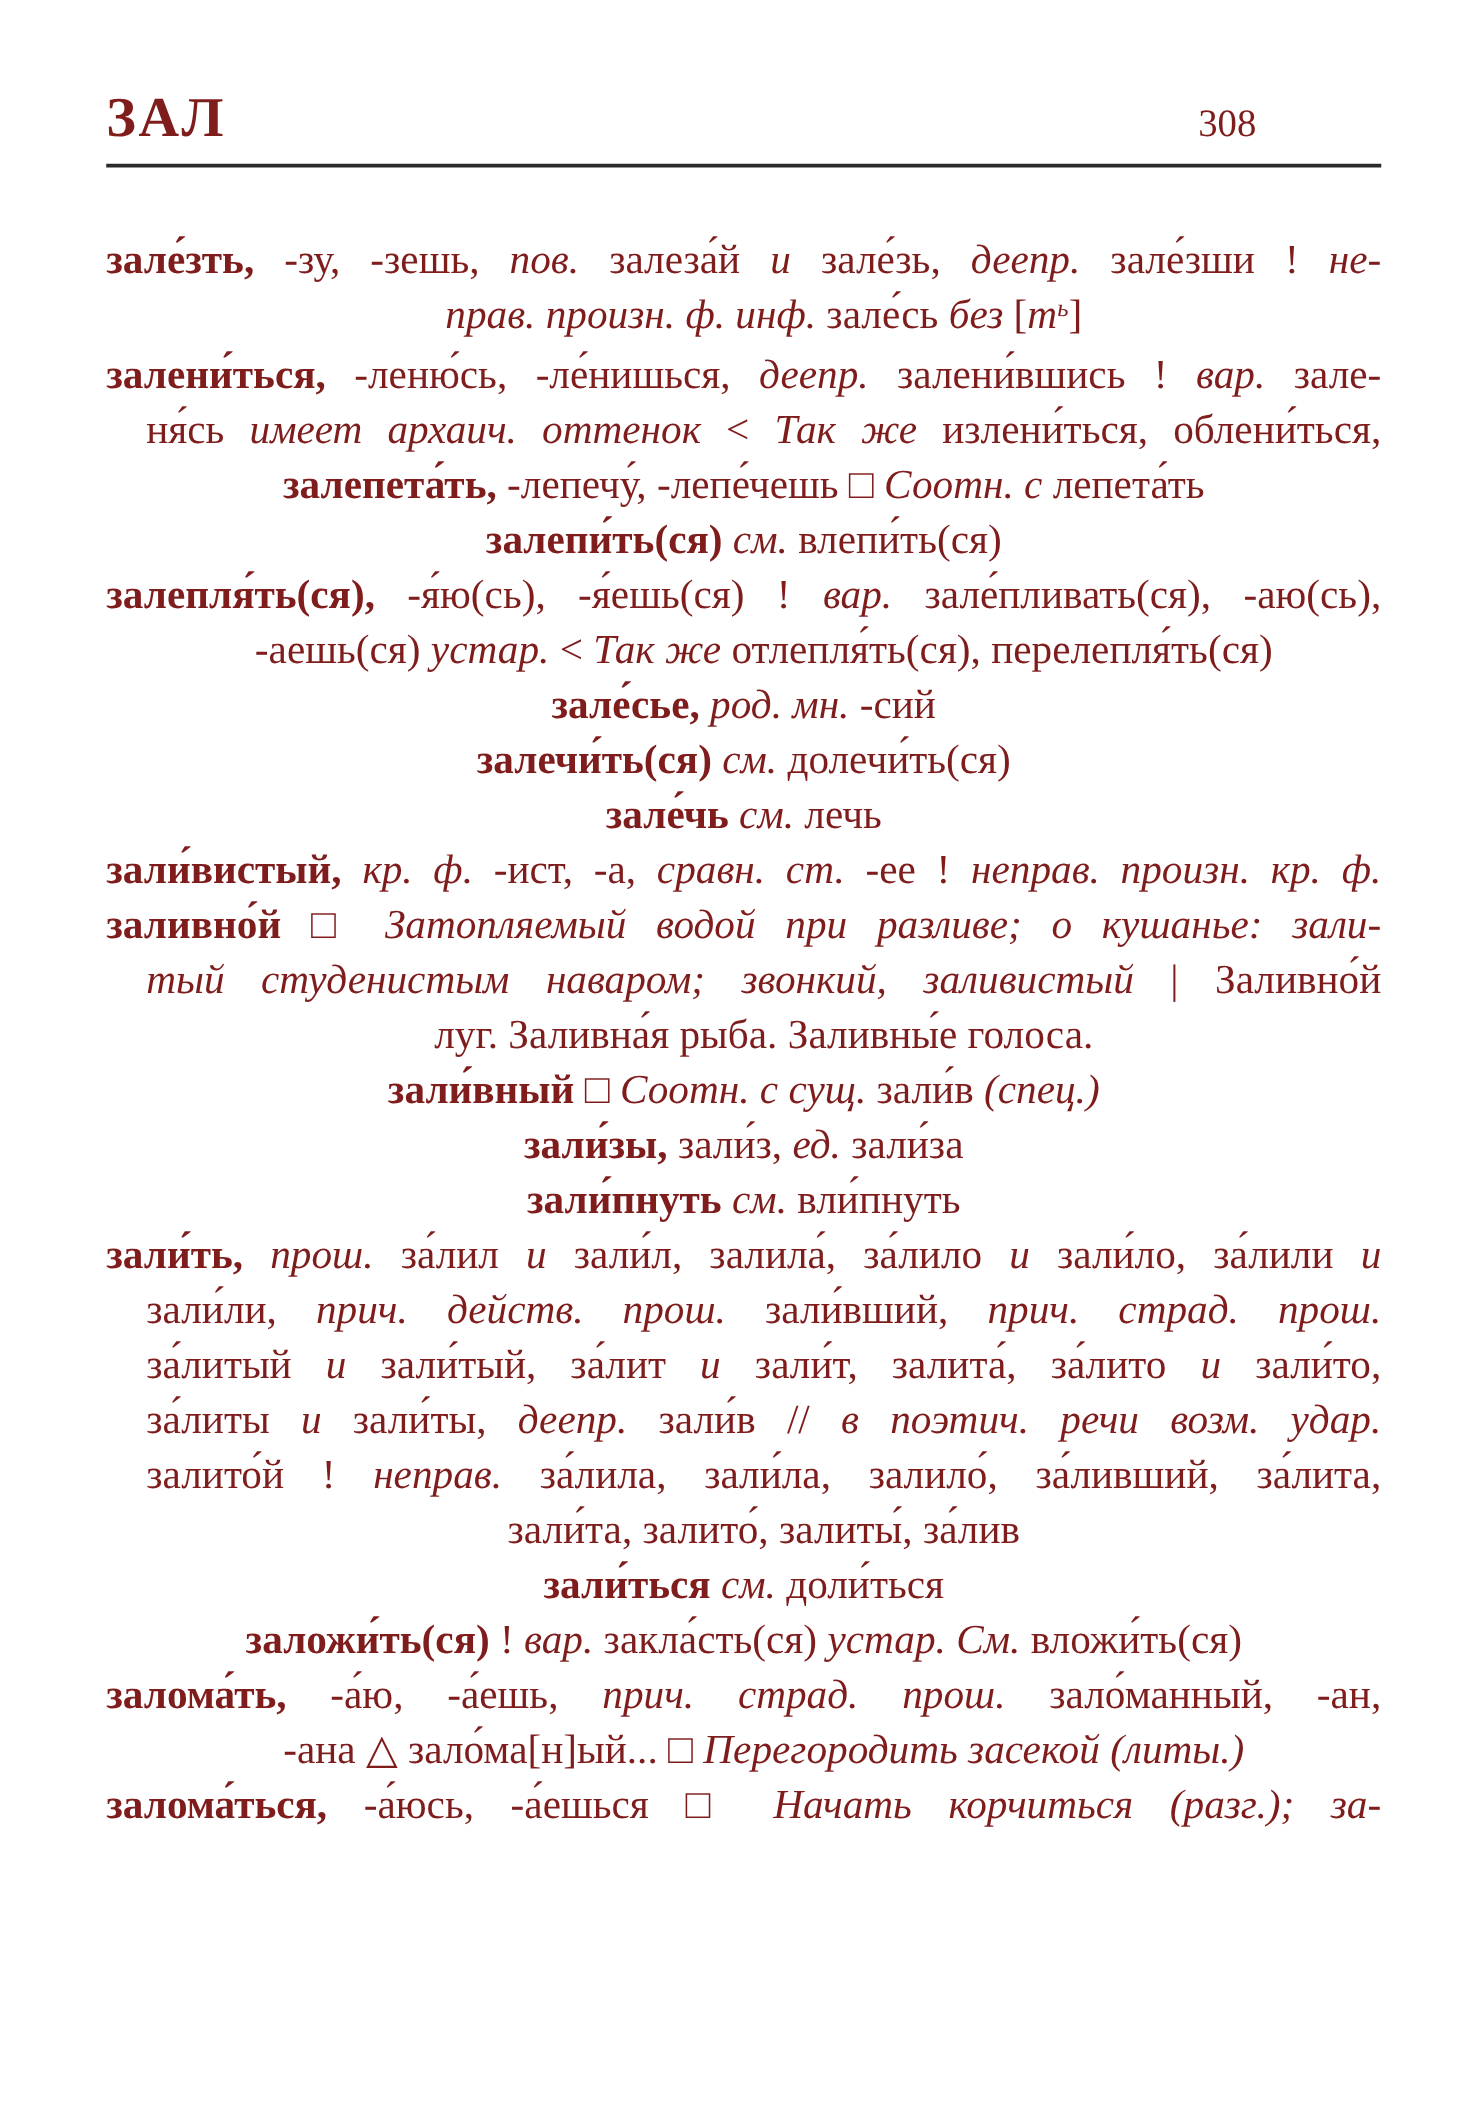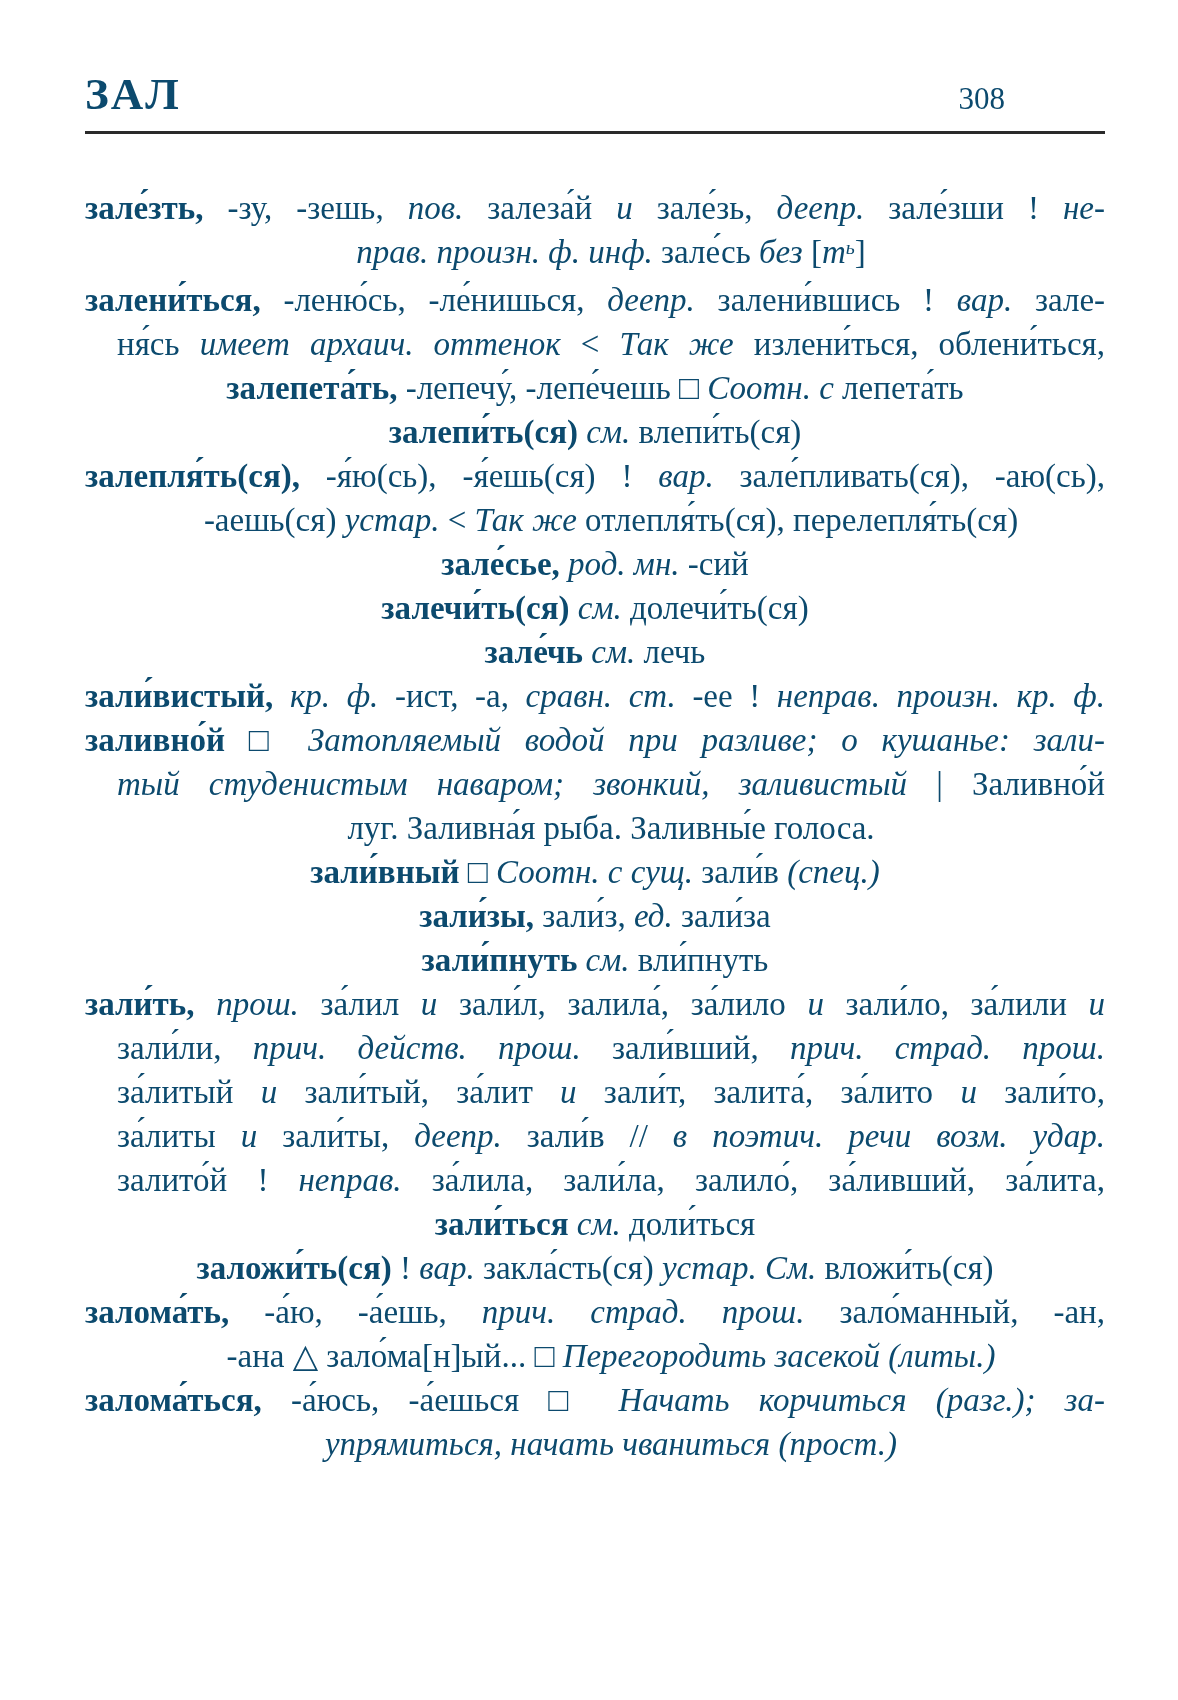--- a/index.html
+++ b/index.html
@@ -5,21 +5,21 @@
   html, body { margin: 0; padding: 0; background: #ffffff; }
   .page {
     position: relative;
     width: 1178px;
     height: 1700px;
     margin: 0 auto;
     background: #ffffff;
     box-sizing: border-box;
     padding: 56px 73px 0 85px;
     font-family: "Liberation Serif", "DejaVu Serif", serif;
-    color: #0c4a6e;
+    color: #7f1d1d;
     overflow: hidden;
   }
   .header-row {
     display: flex;
     justify-content: space-between;
     align-items: baseline;
     width: 1020px;
   }
   .header-keyword {
     font-weight: bold;
@@ -111,29 +111,29 @@
       </div>
       <div class="entry">
         <div class="line"><span class="b">зали́пнуть</span><span> </span><span class="i">см.</span><span> вли́пнуть</span></div>
       </div>
       <div class="entry">
         <div class="line just"><span class="b">зали́ть,</span><span> </span><span class="i">прош.</span><span> за́лил </span><span class="i">и</span><span> зали́л, залила́, за́лило </span><span class="i">и</span><span> зали́ло, за́лили </span><span class="i">и</span></div>
         <div class="line cont just"><span>зали́ли, </span><span class="i">прич. действ. прош.</span><span> зали́вший, </span><span class="i">прич. страд. прош.</span></div>
         <div class="line cont just"><span>за́литый </span><span class="i">и</span><span> зали́тый, за́лит </span><span class="i">и</span><span> зали́т, залита́, за́лито </span><span class="i">и</span><span> зали́то,</span></div>
         <div class="line cont just"><span>за́литы </span><span class="i">и</span><span> зали́ты, </span><span class="i">деепр.</span><span> зали́в // </span><span class="i">в поэтич. речи возм. удар.</span></div>
         <div class="line cont just"><span>залито́й ! </span><span class="i">неправ.</span><span> за́лила, зали́ла, залило́, за́ливший, за́лита,</span></div>
+        <div class="line cont"><span>зали́та, залито́, залиты́, за́лив</span></div>
       </div>
       <div class="entry">
         <div class="line"><span class="b">зали́ться</span><span> </span><span class="i">см.</span><span> доли́ться</span></div>
       </div>
       <div class="entry">
         <div class="line"><span class="b">заложи́ть(ся)</span><span> ! </span><span class="i">вар.</span><span> закла́сть(ся) </span><span class="i">устар. См.</span><span> вложи́ть(ся)</span></div>
       </div>
       <div class="entry">
         <div class="line just"><span class="b">залома́ть,</span><span> -а́ю, -а́ешь, </span><span class="i">прич. страд. прош.</span><span> зало́манный, -ан,</span></div>
         <div class="line cont"><span>-ана △ зало́ма[н]ый... □ </span><span class="i">Перегородить засекой</span><span> </span><span class="i">(литы.)</span></div>
       </div>
       <div class="entry">
         <div class="line just"><span class="b">залома́ться,</span><span> -а́юсь, -а́ешься □ </span><span class="i">Начать корчиться (разг.); за-</span></div>
-        <div class="line cont"><span class="i">упрямиться, начать чваниться (прост.)</span></div>
       </div>
     </div>
 </div>
 
 </body></html>

